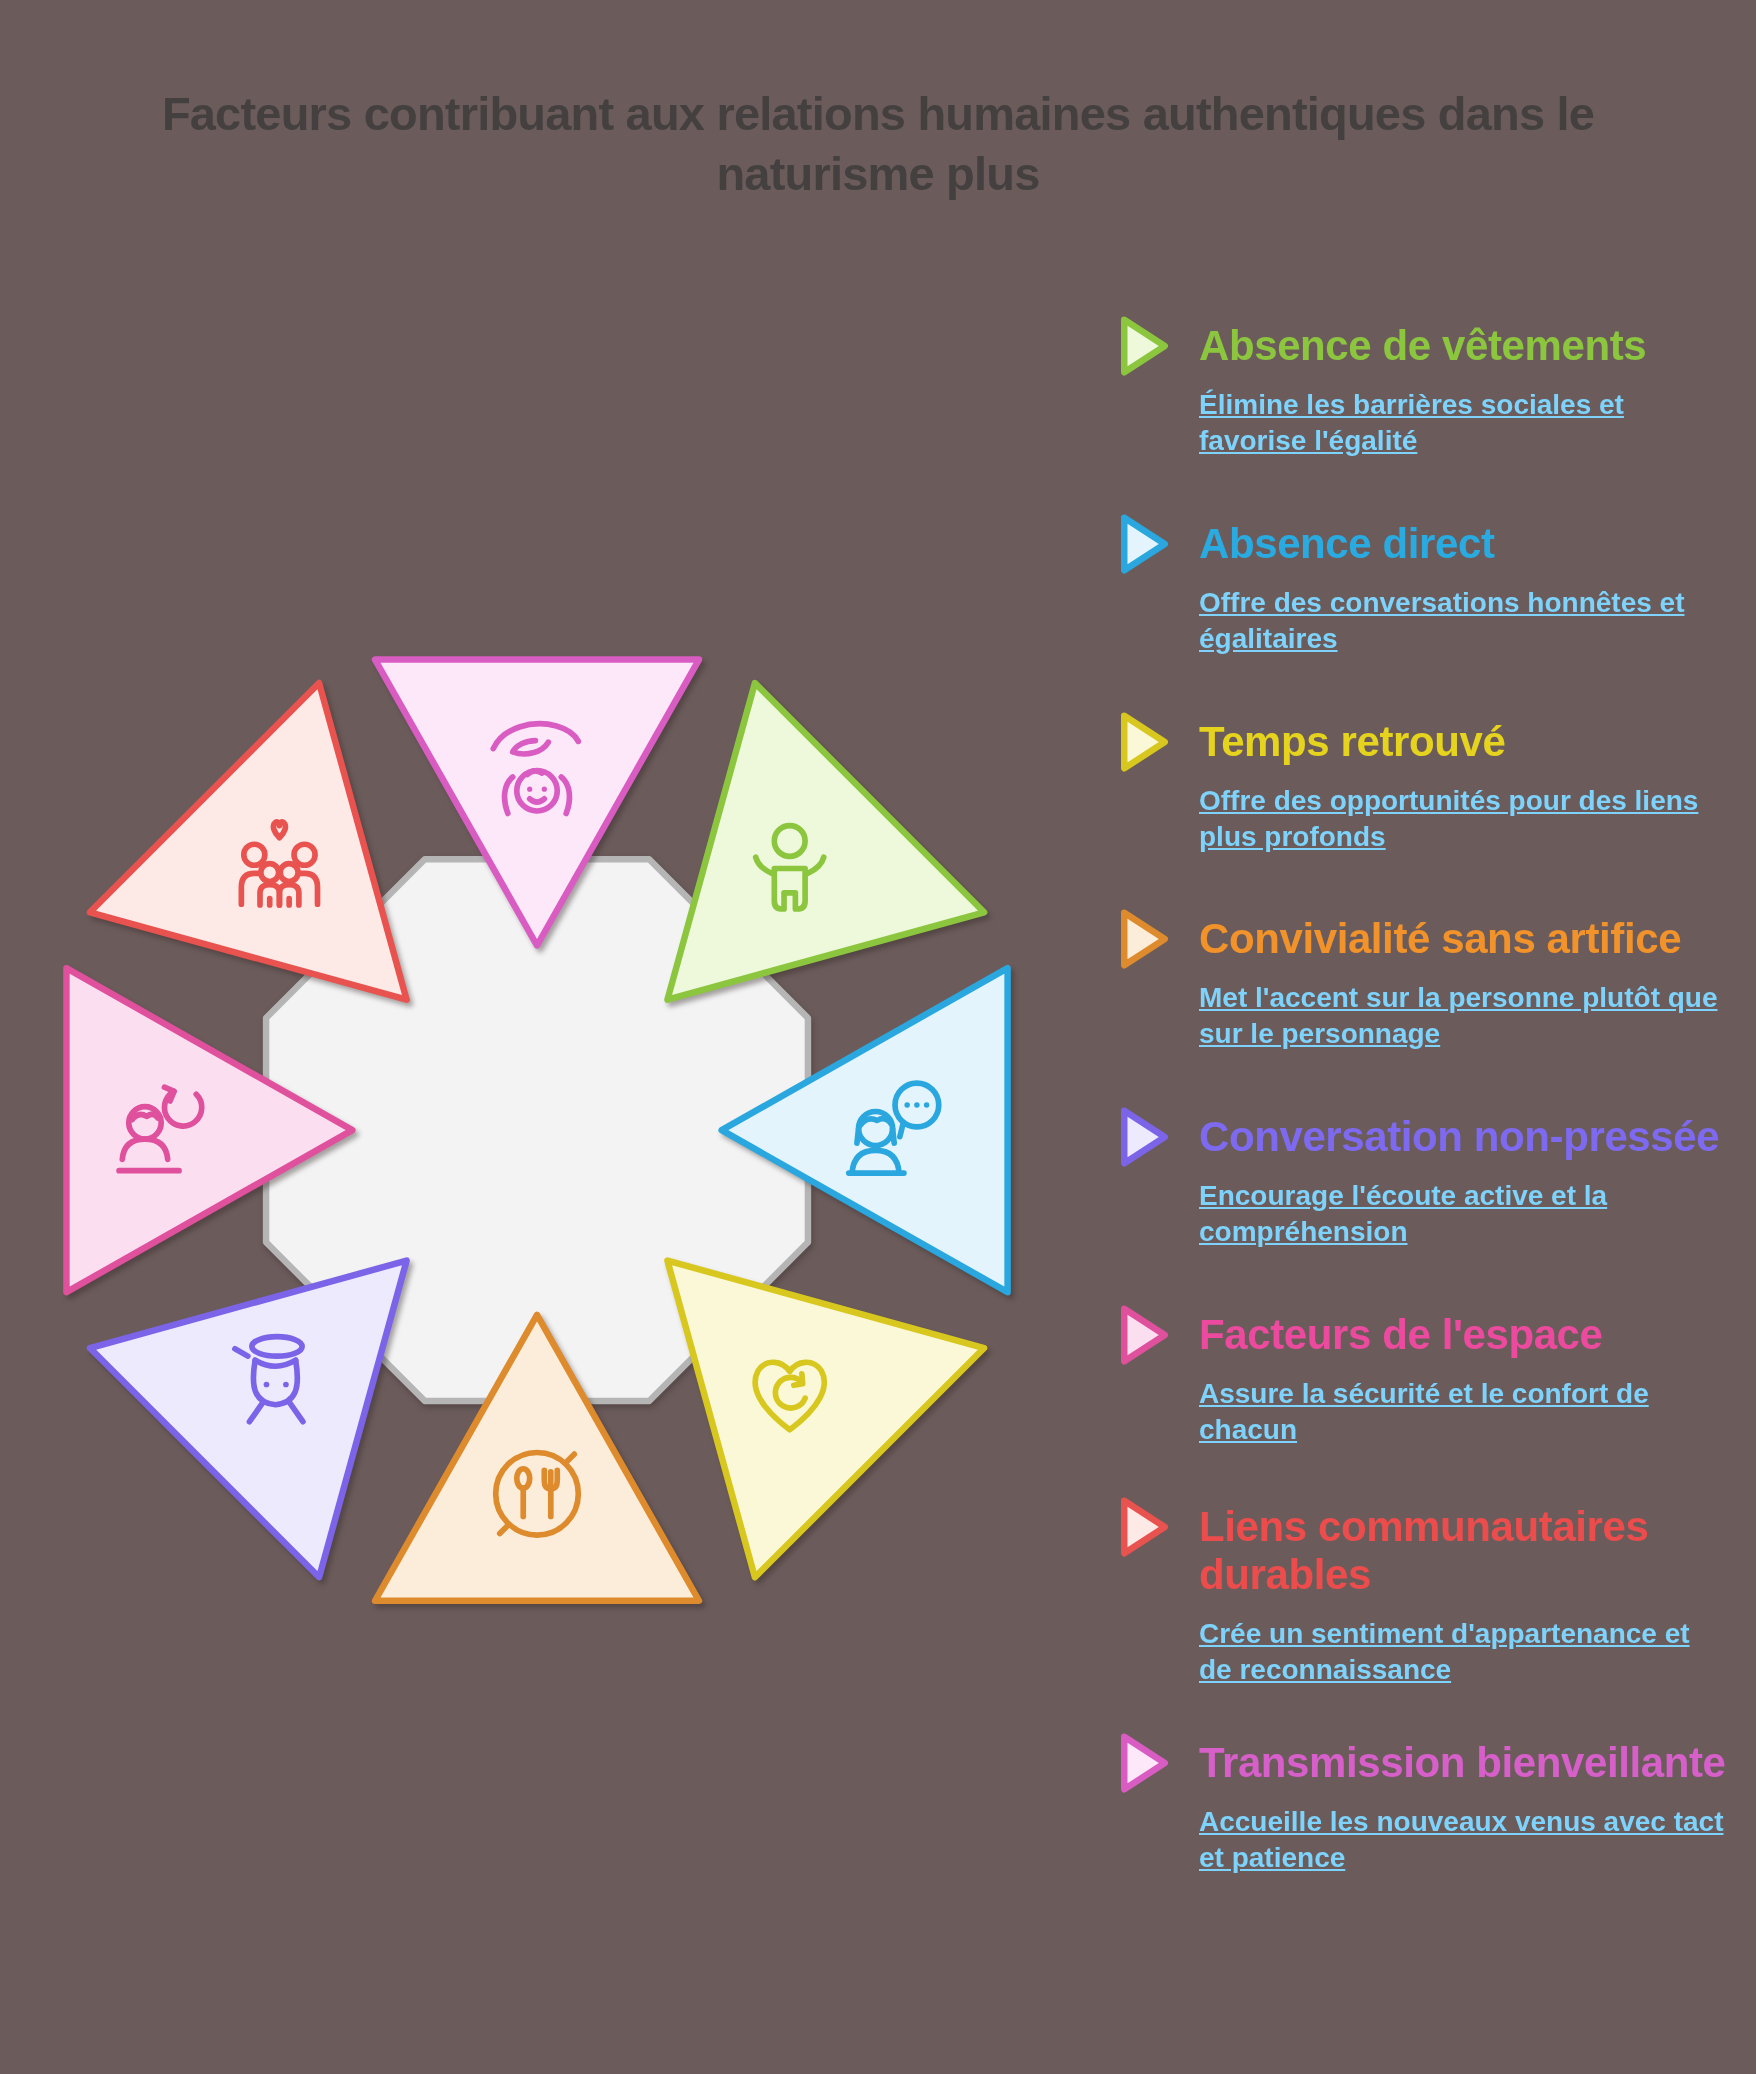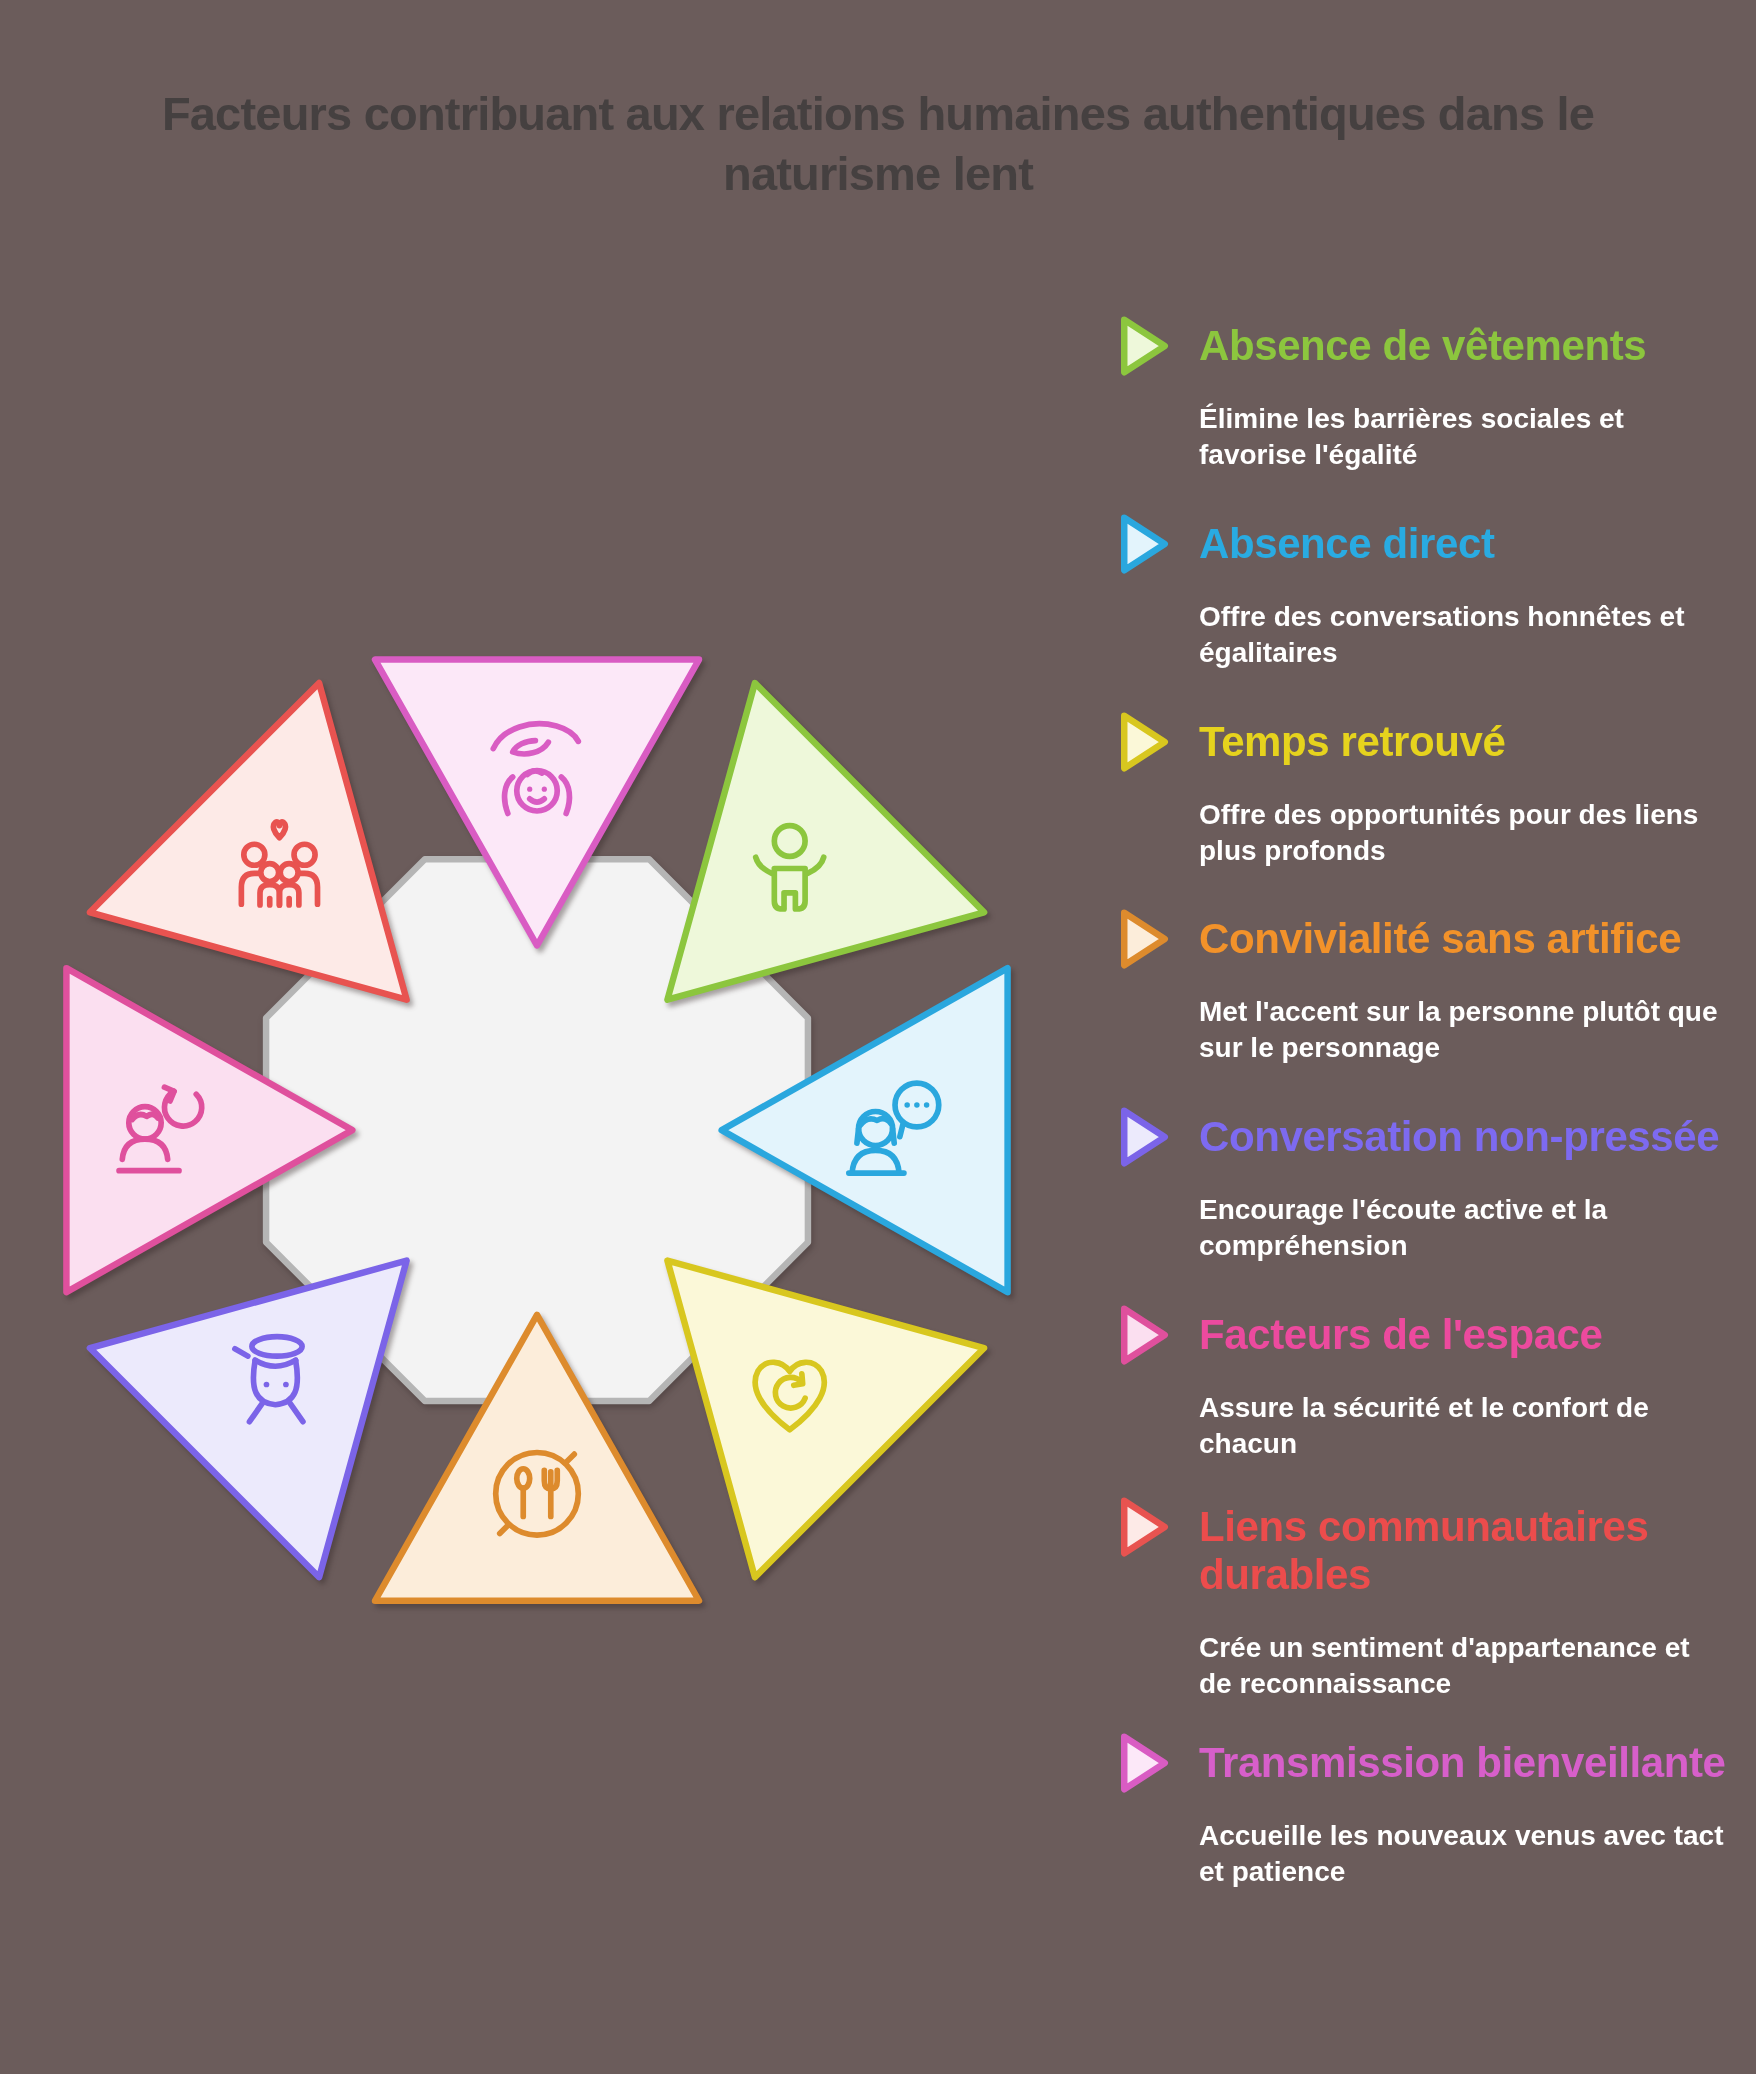--- a/index.html
+++ b/index.html
@@ -45,32 +45,32 @@
   .marker { width:49px; height:64px; flex:none; }
   .marker polygon {
     fill:var(--fill); stroke:var(--border); stroke-width:8; stroke-linejoin:round;
   }
   .legend-body { width:535px; }
   .legend-title {
     color:var(--text); font-size:42px; font-weight:bold;
     line-height:48px; margin-top:8px; letter-spacing:-0.4px;
   }
   .legend-desc {
-    color:#ffffff; font-size:28px; font-weight:bold;
-    line-height:36px; margin-top:31px; max-width:525px;
+    color:#7dd3fc; font-size:28px; font-weight:bold;
+    line-height:36px; margin-top:17px; max-width:525px;text-decoration:underline;
   }
 </style>
 </head>
 <body>
 
 <div class="page">
 
   <div class="title">
     <div>Facteurs contribuant aux relations humaines authentiques dans le</div>
-    <div>naturisme lent</div>
+    <div>naturisme plus</div>
   </div>
 
   <svg class="diagram" width="1756" height="2074" viewBox="0 0 2168 2560">
 
     <polygon class="octagon" points="997.5,1256.5 801.5,1060.5 524.5,1060.5 328.5,1256.5 328.5,1533.5 524.5,1729.5 801.5,1729.5 997.5,1533.5"></polygon>
 
     <g class="tri acc-orchid">
       <polygon points="663,1167 463,814 863,814"></polygon>
       <g class="icon" transform="translate(583,870)">
         <path d="M26,54 C38,28 74,18 104,26 C118,30 127,37 131,45"></path>

